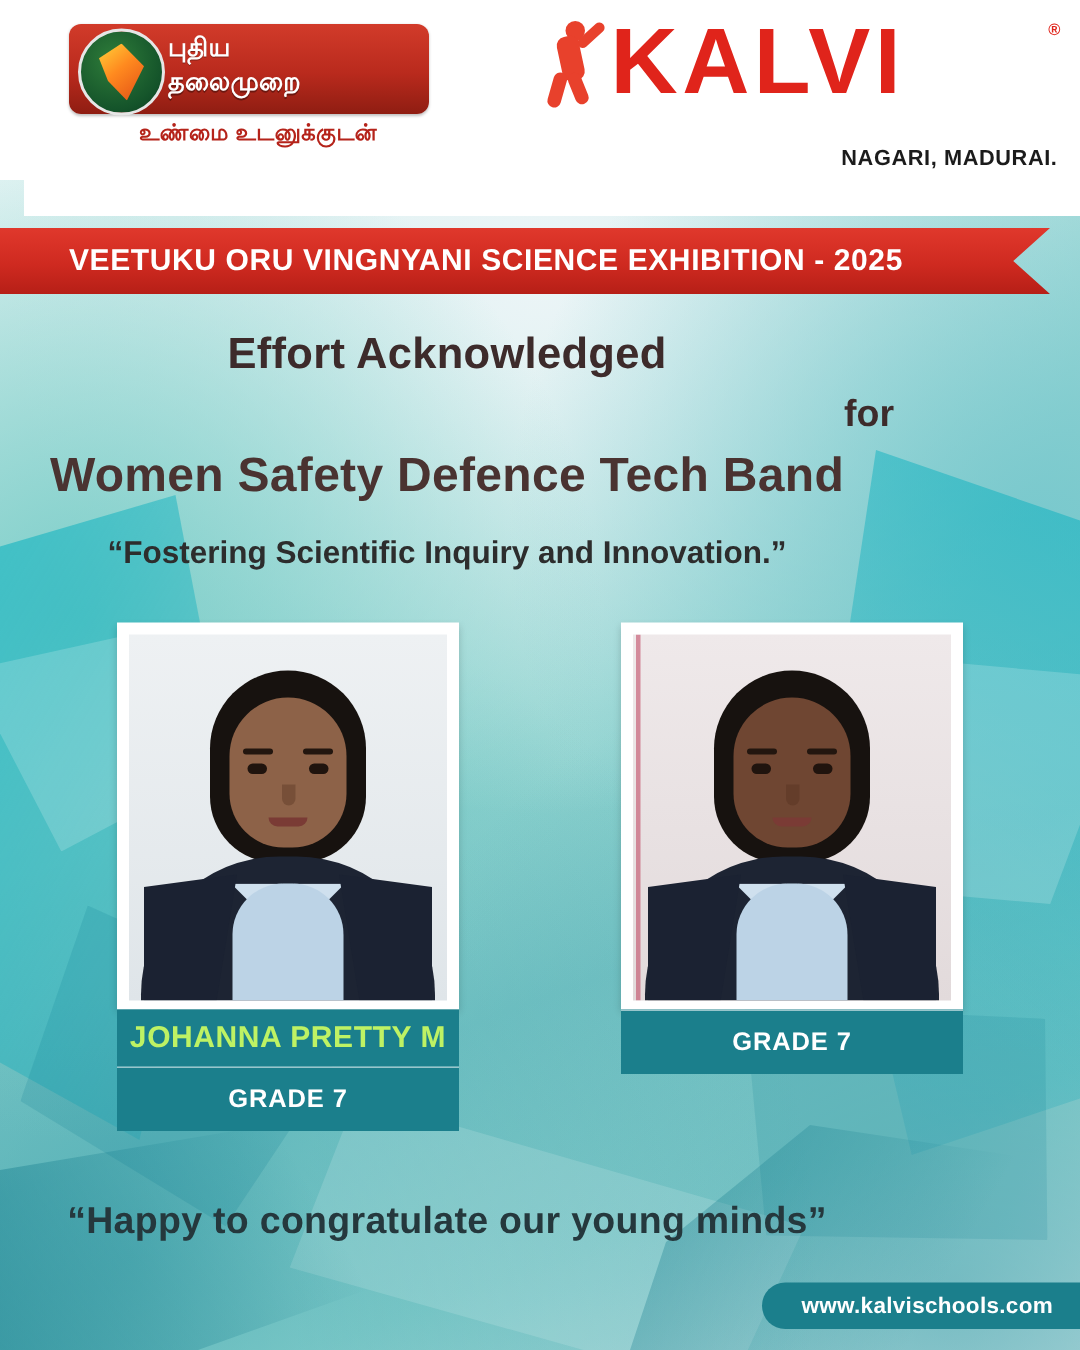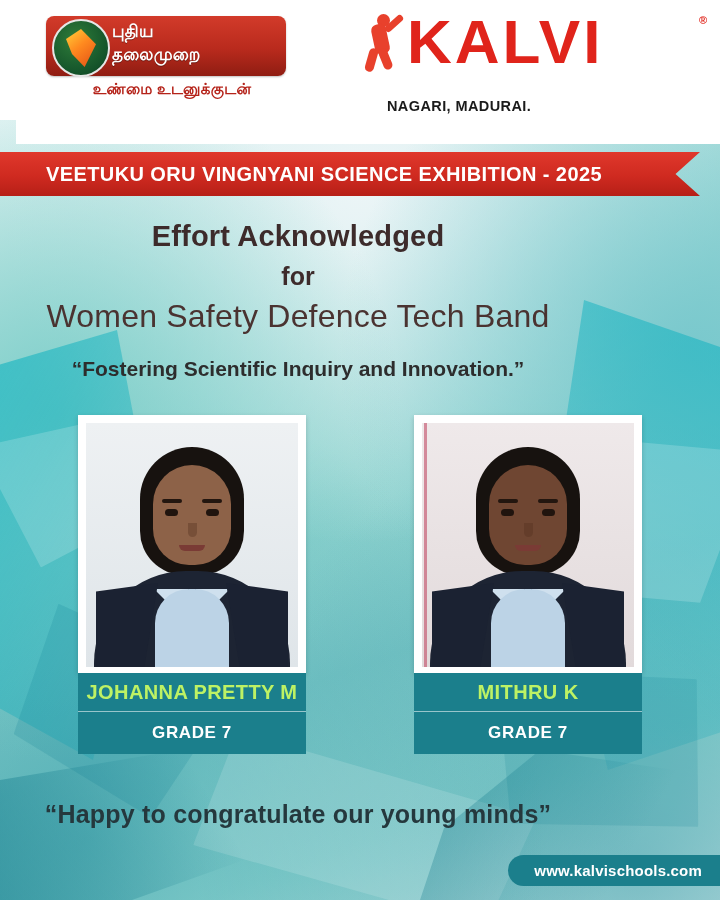--- a/index.html
+++ b/index.html
@@ -207,21 +207,21 @@
     text-align: center;
     font-size: 19.5px;
     font-weight: bold;
     color: #1b1b1b;
     letter-spacing: 0.6px;
   }
   .kalvi-loc {
     position: absolute;
     left: 36px; top: 90px;
     width: 318px;
-    text-align: left;
+    text-align: right;
     font-size: 14.5px;
     font-weight: bold;
     color: #1b1b1b;
     letter-spacing: 0.4px;
   }
 
   
   .ribbon {
     position: absolute;
     left: 0; top: 152px;
@@ -237,22 +237,22 @@
     font-size: 20px;
     font-weight: bold;
     letter-spacing: 0.4px;
     padding-left: 46px;
     white-space: nowrap;
   }
 
   
   .block-center { position: absolute; left: 0; width: 596px; text-align: center; z-index: 6; }
   .line-effort { top: 220px; font-size: 29px; font-weight: bold; color: #3d2b2b; letter-spacing: 0.2px; }
-  .line-for { top: 262px; font-size: 25px; font-weight: bold; color: #3d2b2b; }
-  .line-project { top: 298px; font-size: 32px; font-weight: normal; color: #4a3331; letter-spacing: 0.2px; }
+  .line-for { top: 262px; font-size: 25px; font-weight: bold; color: #3d2b2b; text-align: right; }
+  .line-project { top: 298px; font-size: 32px; font-weight: bold; color: #4a3331; letter-spacing: 0.2px; }
   .line-quote { top: 357px; font-size: 21px; font-weight: bold; color: #2d2d2d; }
 
   
   .card {
     position: absolute;
     z-index: 6;
     width: 228px;
   }
   .card.left { left: 78px; top: 415px; }
   .card.right { left: 414px; top: 415px; }
@@ -499,21 +499,20 @@
         <div class="nose"></div>
         <div class="mouth"></div>
         <div class="shoulders"></div>
         <div class="collar-l"></div>
         <div class="collar-r"></div>
         <div class="shirt"></div>
         <div class="vest-l"></div>
         <div class="vest-r"></div>
       </div>
     </div>
-    <div class="name-bar">MITHRU K</div>
     <div class="grade-bar">GRADE 7</div>
   </div>
 
   <div class="block-center line-congrats">“Happy to congratulate our young minds”</div>
 
   <div class="website">www.kalvischools.com</div>
 
 </div>
 
 </body></html>

